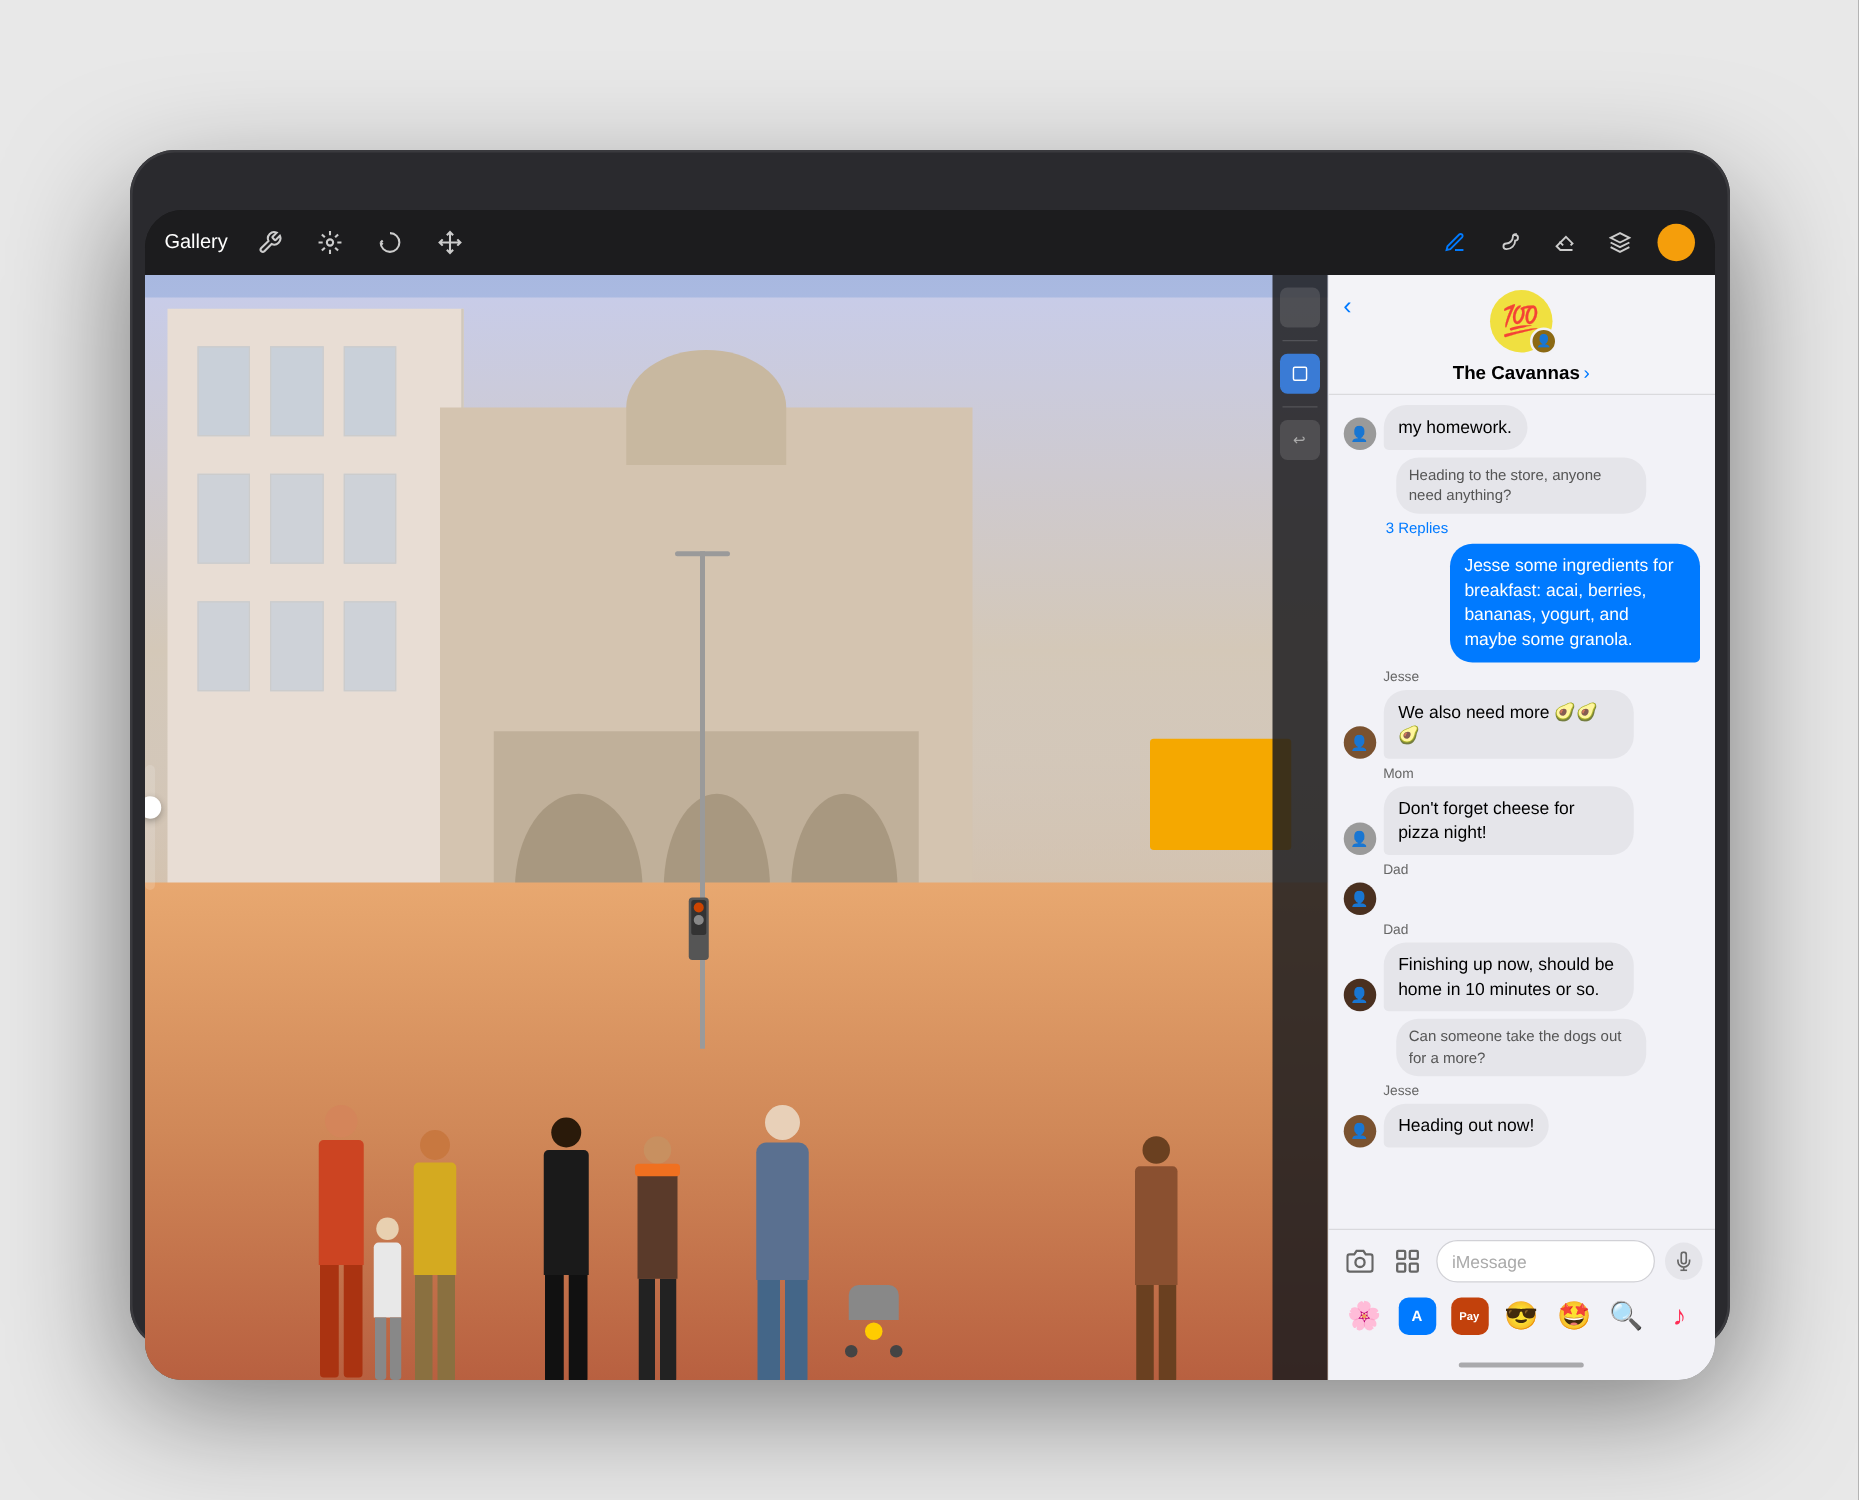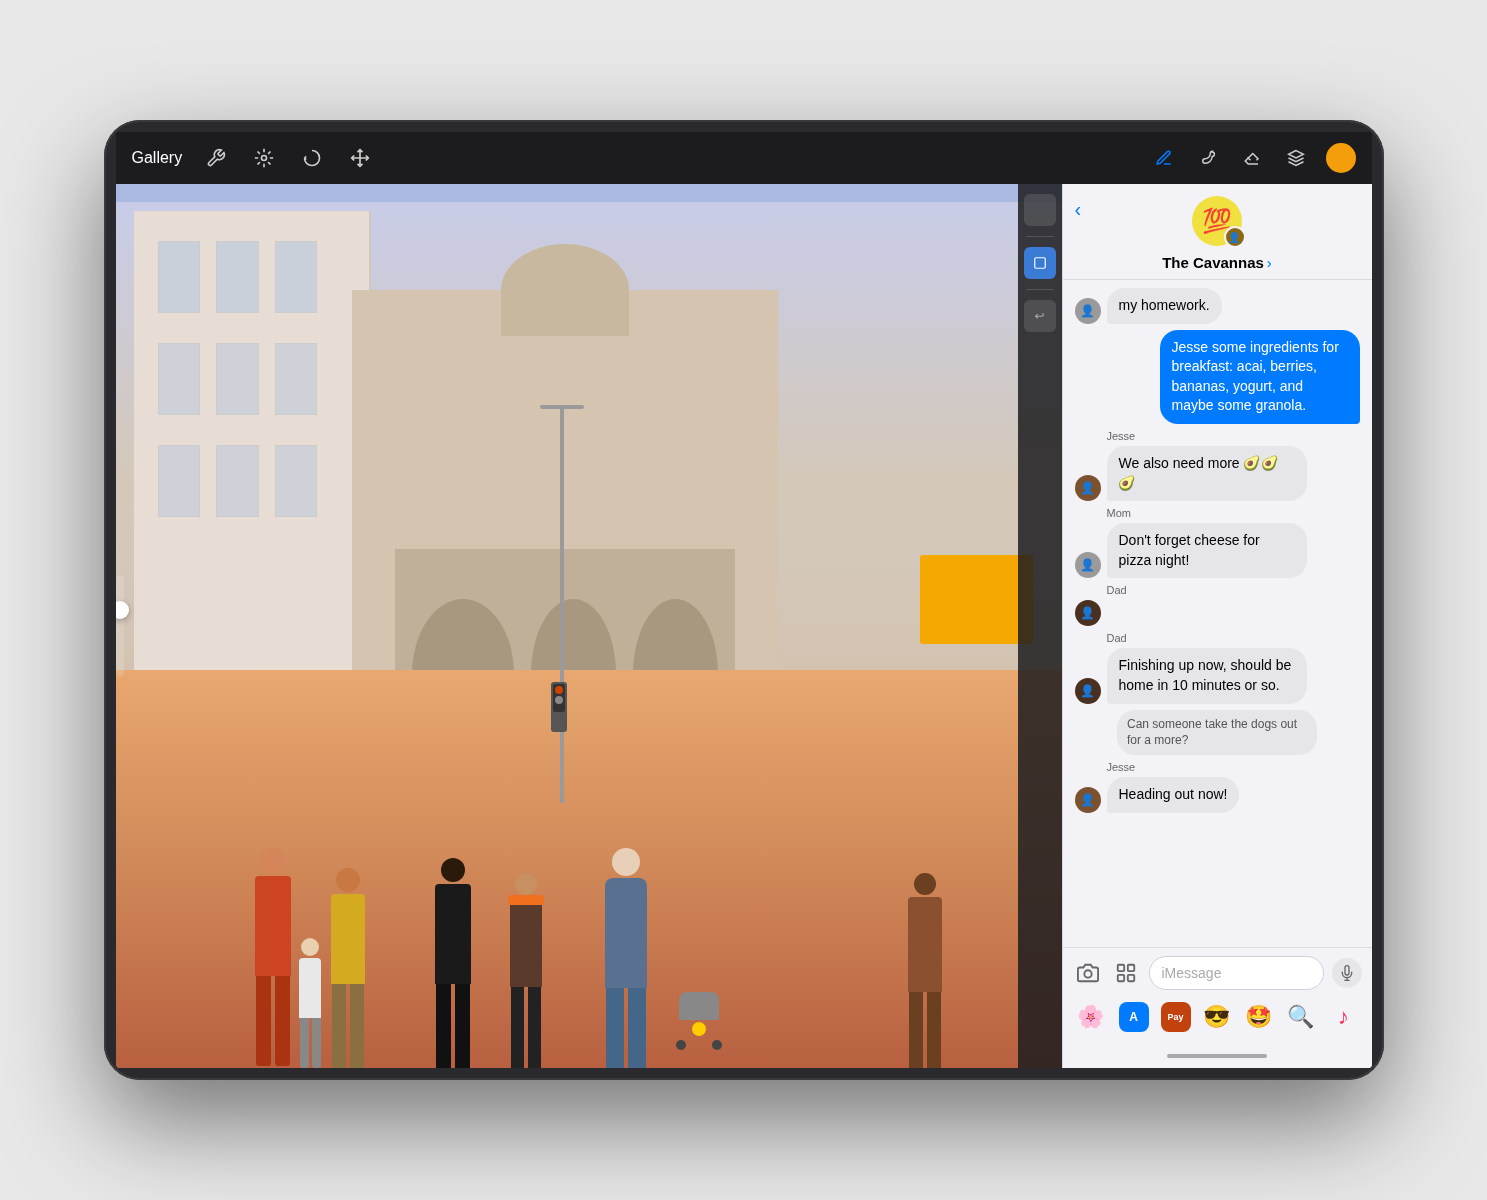--- a/index.html
+++ b/index.html
@@ -19,26 +19,27 @@
       background: #2a2a2e;
       border-radius: 36px;
       padding: 12px;
       box-shadow: 0 40px 100px rgba(0,0,0,0.5), inset 0 0 0 2px #3a3a3e;
       position: relative;
     }
 
     .ipad-screen {
       width: 100%;
       height: 100%;
-      border-radius: 4px;
+      border-radius: 30px;
       overflow: hidden;
       display: flex;
       flex-direction: column;
       position: relative;
       background: #1a1a1a;
+      margin-top: 36px;
     }
 
     
     .procreate-bar {
       height: 52px;
       background: #1c1c1e;
       display: flex;
       align-items: center;
       padding: 0 16px;
       gap: 20px;
@@ -689,20 +690,28 @@
 
           <div class="msg-row incoming">
             <div class="msg-with-avatar">
               <div class="msg-avatar avatar-gray">👤</div>
               <div class="msg-bubble bubble-incoming">
                 <span>my homework.</span>
               </div>
             </div>
           </div>
 
+          <div style="display:flex;flex-direction:column;align-items:flex-start;gap:2px;margin-left:0">
+            <div style="width:100%;display:flex;justify-content:center">
+              <div class="msg-bubble bubble-system">
+                <span>Heading to the store, anyone need anything?</span>
+              </div>
+            </div>
+            <div class="replies-badge">3 Replies</div>
+          </div>
 
           <div class="msg-row outgoing">
             <div class="msg-bubble bubble-outgoing">
               <span>Jesse some ingredients for breakfast: acai, berries, bananas, yogurt, and maybe some granola.</span>
             </div>
           </div>
 
           <div class="msg-row incoming">
             <div class="msg-sender-name">Jesse</div>
             <div class="msg-with-avatar">

